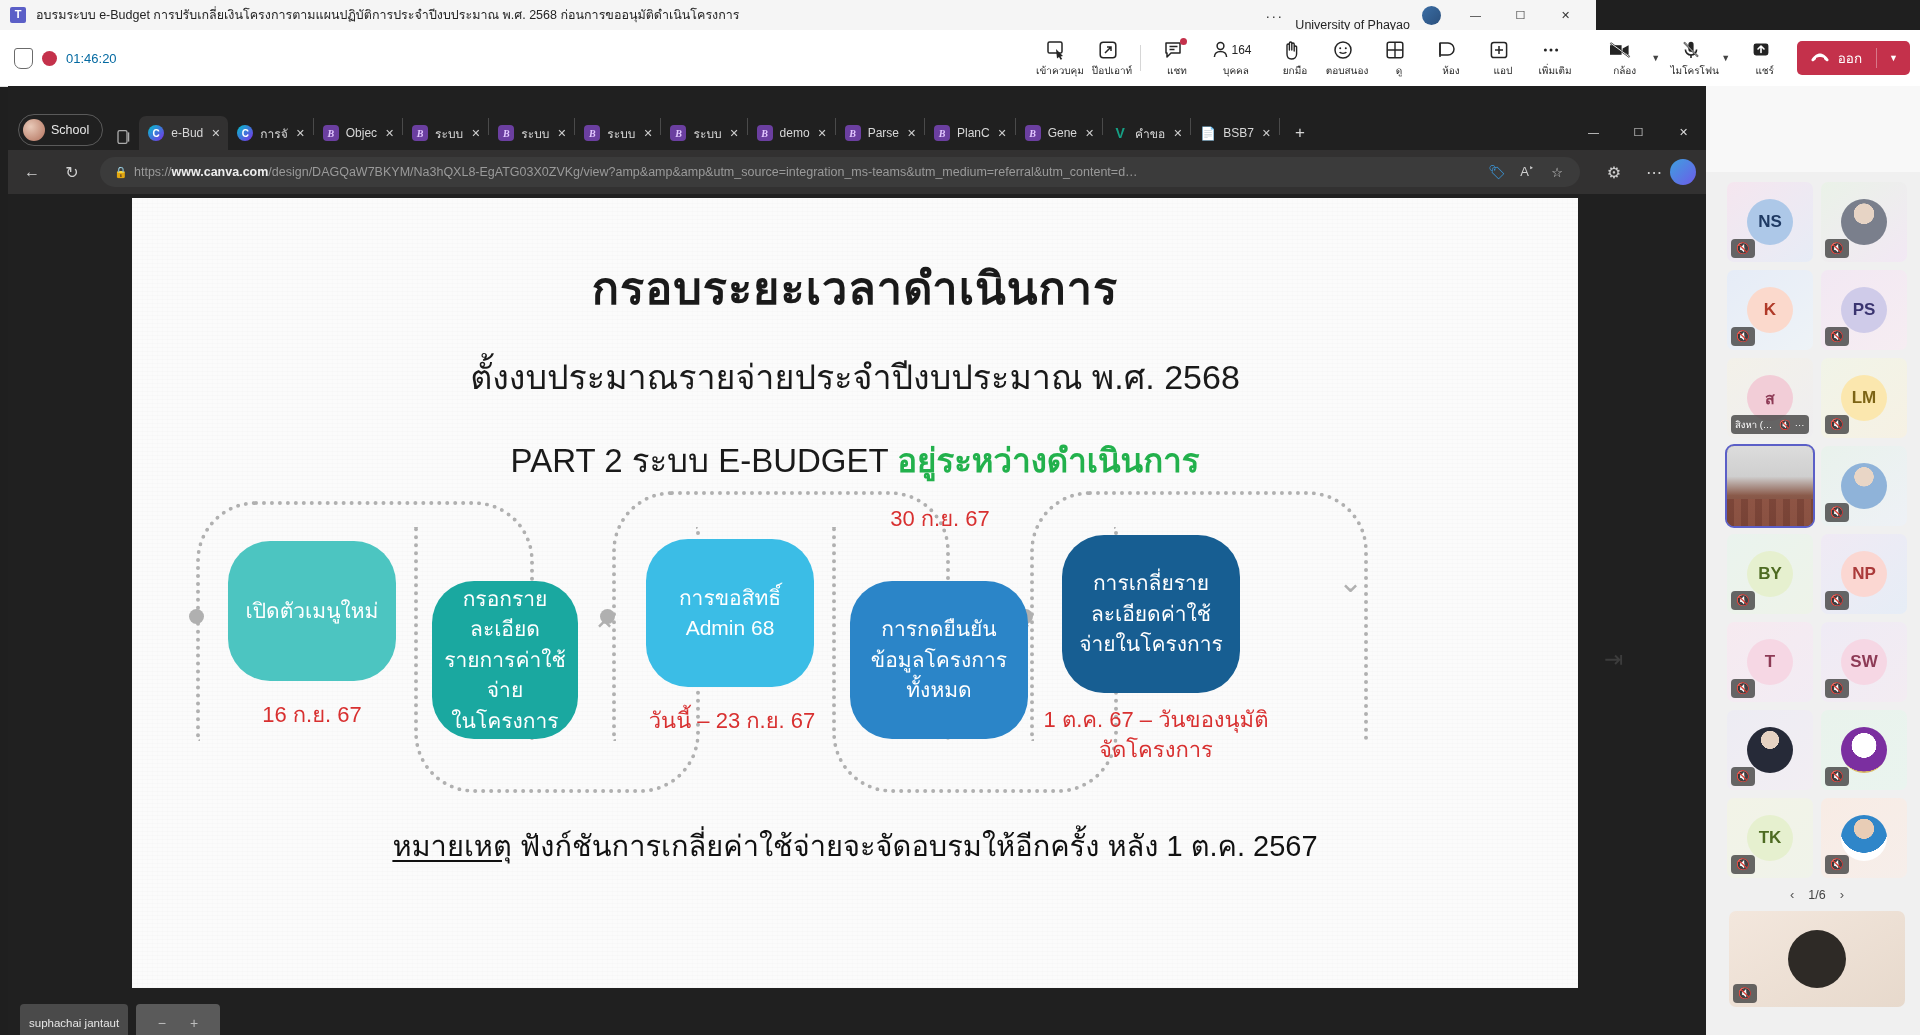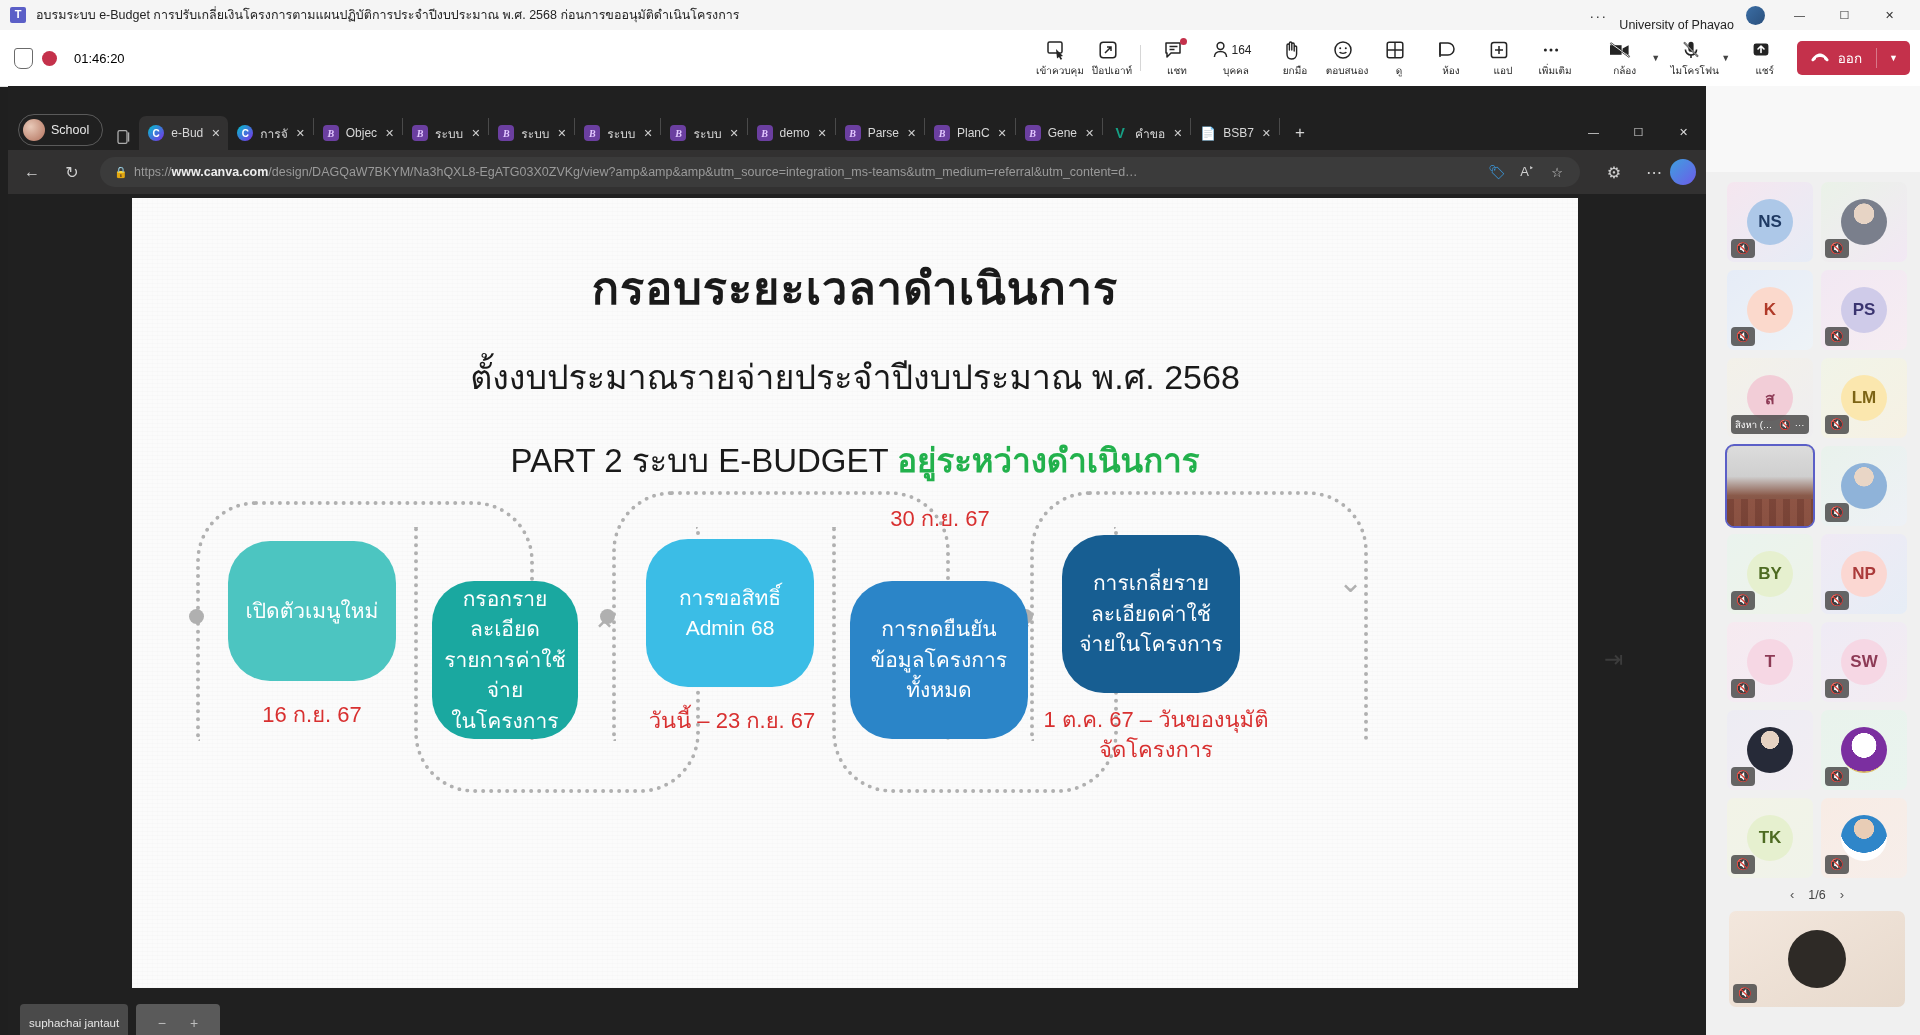--- a/index.html
+++ b/index.html
@@ -6,21 +6,21 @@
   body{
     width:1920px;height:1035px;overflow:hidden;
     background:#1f1f1f;
     font-family:"Liberation Sans","DejaVu Sans",sans-serif;
     -webkit-font-smoothing:antialiased;
   }
   .root{position:relative;width:1920px;height:1035px;}
 
   
   .titlebar{
-    position:absolute;left:0;top:0;width:1920px;height:30px;
+    position:absolute;left:0;top:0;width:1596px;height:30px;
     background:#f5f5f5;display:flex;align-items:center;
     border-bottom:1px solid #0369a1;
   }
   .tb-icon{width:16px;height:16px;margin-left:10px;margin-right:10px;flex:0 0 auto;
     background:#5b5fc7;border-radius:2px;position:relative;}
   .tb-icon:after{content:"T";position:absolute;left:0;right:0;top:-1px;text-align:center;
     font-size:11px;color:#fff;font-weight:bold;line-height:17px;}
   .tb-title{font-size:12.5px;color:#242424;white-space:nowrap;}
   .tb-right{margin-left:auto;display:flex;align-items:center;gap:12px;padding-right:8px;}
   .tb-dots{font-size:15px;color:#424242;letter-spacing:1px;}
@@ -32,21 +32,21 @@
 
   
   .meetbar{
     position:absolute;left:0;top:30px;width:1920px;height:56px;
     background:#fff;border-bottom:1px solid #e1e1e1;
     display:flex;align-items:center;
   }
   .rec{display:flex;align-items:center;gap:9px;padding-left:14px;}
   .rec-shield{width:17px;height:19px;border:1.7px solid #6b6b6b;border-radius:3px 3px 7px 7px;}
   .rec-dot{width:15px;height:15px;border-radius:50%;background:#c4314b;}
-  .rec-time{font-size:13px;color:#000000;margin-left:8px;}
+  .rec-time{font-size:13px;color:#0369a1;}
   .mb-center{position:absolute;left:1030px;top:0;height:56px;display:flex;align-items:center;gap:0;}
   .mb-item{width:52px;height:52px;display:flex;flex-direction:column;align-items:center;
     justify-content:center;gap:2px;cursor:pointer;border-radius:4px;position:relative;}
   .mb-glyph{height:22px;display:flex;align-items:center;justify-content:center;color:#242424;}
   .mb-label{font-size:10px;color:#242424;white-space:nowrap;margin-left:8px;}
   .mb-sep{width:1px;height:26px;background:#d6d6d6;margin:0 6px;}
   .badge-dot{position:absolute;top:6px;right:12px;width:7px;height:7px;border-radius:50%;background:#c4314b;}
   .count{font-size:12px;color:#242424;margin-left:2px;}
   .mb-right{position:absolute;right:10px;top:0;height:56px;display:flex;align-items:center;gap:0;}
   .chev{width:18px;height:52px;display:flex;align-items:center;justify-content:center;
@@ -525,20 +525,24 @@
 
             <div class="node" id="n4" style="left:930px;top:26px;width:178px;height:158px;background:#175e92;white-space:pre-line">
               <span>การเกลี่ยราย
 ละเอียดค่าใช้
 จ่ายในโครงการ</span>
             </div>
             <div class="date" style="left:900px;top:196px;width:248px;white-space:pre-line;line-height:1.35">1 ต.ค. 67 – วันของนุมัติ
 จัดโครงการ</div>
           </div>
 
+          <div class="s-note">
+            <u>หมายเหตุ</u>
+            <span>ฟังก์ชันการเกลี่ยค่าใช้จ่ายจะจัดอบรมให้อีกครั้ง หลัง 1 ต.ค. 2567</span>
+          </div>
         </div>
       </div>
 
       <div class="canva-next">⇥</div>
 
       <div class="pill" style="left:12px;top:918px;">suphachai jantaut</div>
       <div class="pill zoom-pill" style="left:128px;top:918px;width:66px;background:#5a5a5a;">
         <span>−</span>
         <span>+</span>
       </div>

